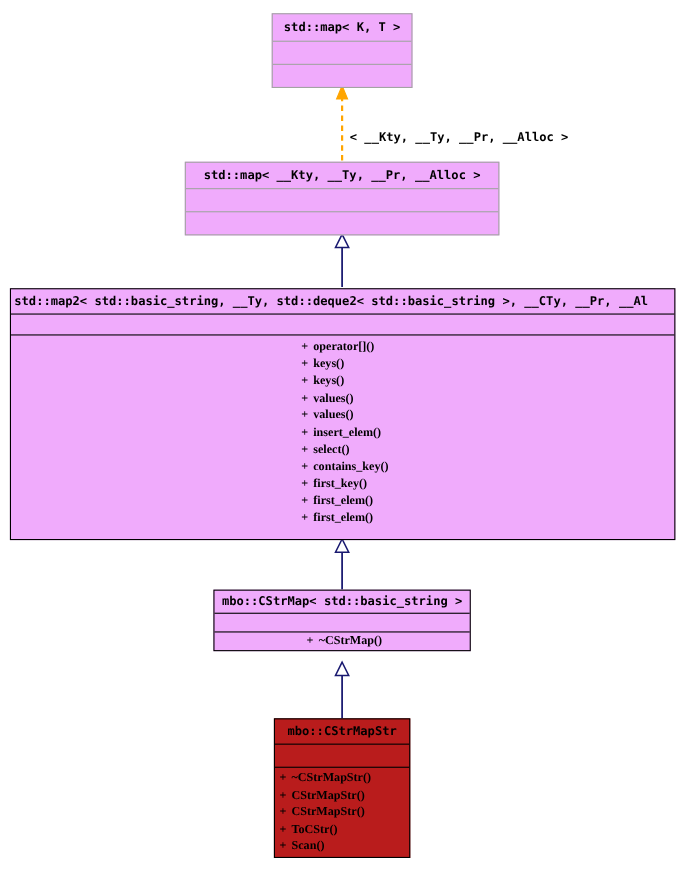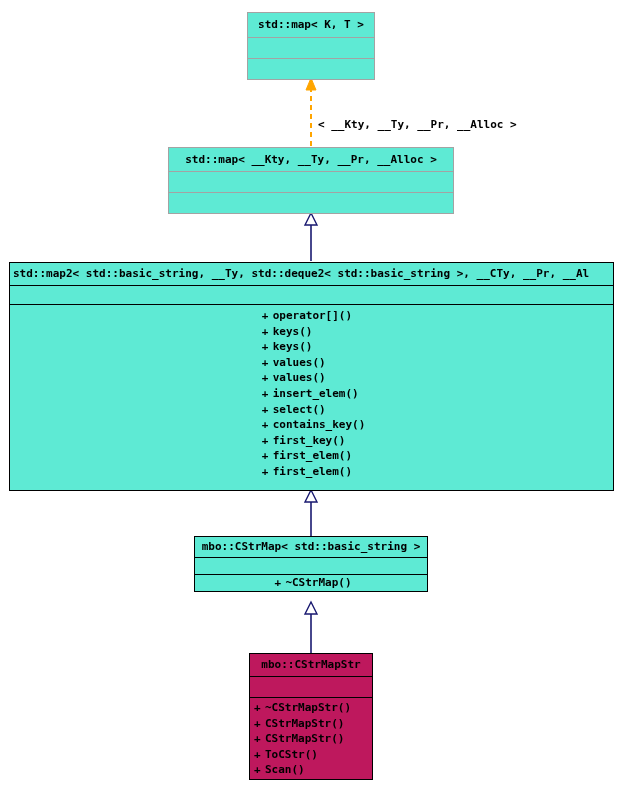--- a/index.html
+++ b/index.html
@@ -19,27 +19,27 @@
     position: absolute;
     left: 0; top: 0;
     width: 620px;
     height: 799px;
   }
 
   
   .node {
     position: absolute;
     box-sizing: border-box;
-    background: #5eead4;
+    background: #f0abfc;
     display: flex;
     flex-direction: column;
   }
   .node.gray-border { border: 1px solid #a3a3a3; }
   .node.black-border { border: 1px solid #000000; }
-  .node.filled { background: #be185d; }
+  .node.filled { background: #b91c1c; }
 
   .compartment {
     box-sizing: border-box;
     display: flex;
     flex-direction: column;
     justify-content: center;
   }
   .compartment.sep-gray  { border-top: 1px solid #a3a3a3; }
   .compartment.sep-black { border-top: 1px solid #000000; }
 
@@ -55,20 +55,21 @@
   }
   .title.clip { text-align: left; }
 
   .member {
     font-weight: bold;
     font-size: 11px;
     line-height: 15.6px;
     color: #000000;
     white-space: nowrap;
     padding-left: 4px;
+    font-family: Liberation Serif, serif;
   }
   .member .vis { display: inline-block; width: 11px; }
 
   .members-centered { align-items: center; }
   .members-centered .member-inner { display: inline-block; text-align: left; }
 
   
   .edge-label {
     position: absolute;
     font-family: "DejaVu Sans Mono", "Liberation Mono", monospace;

